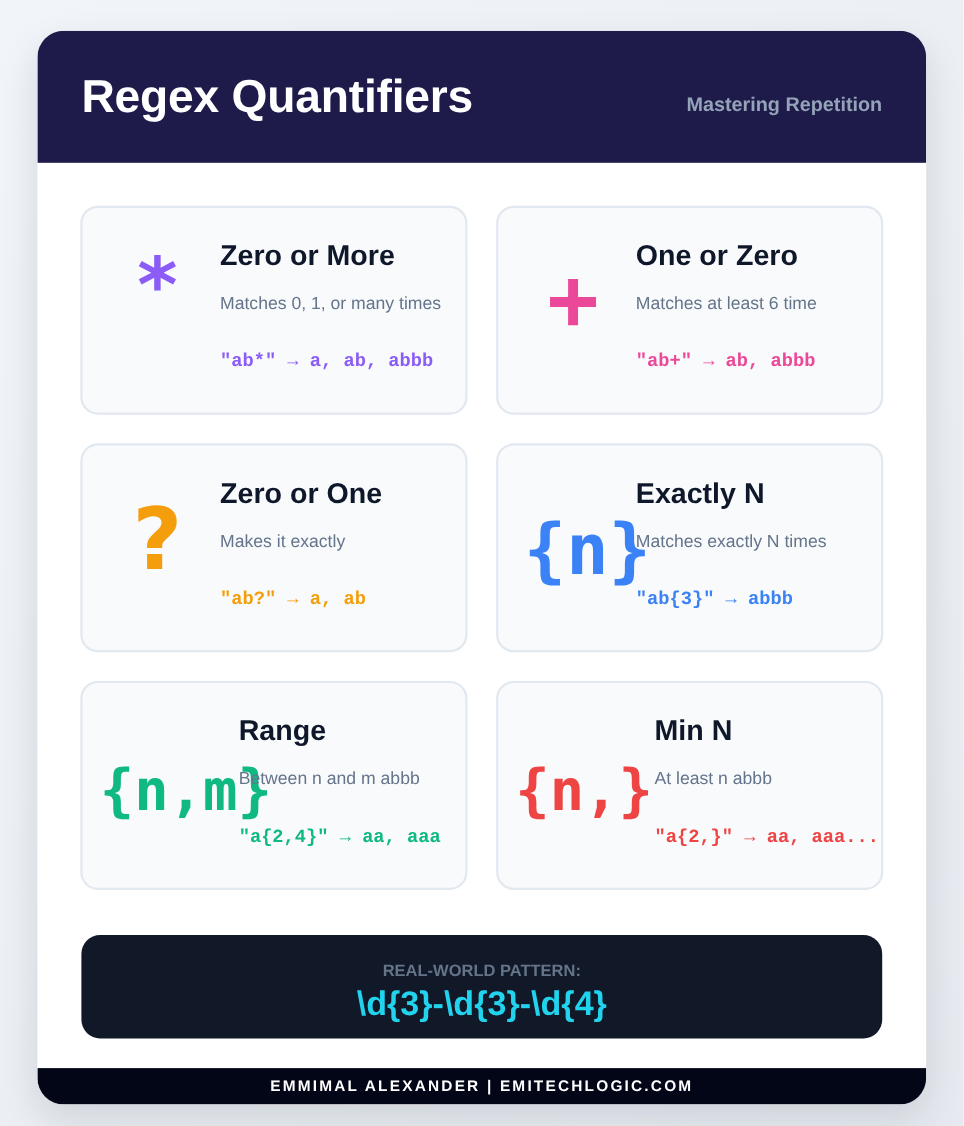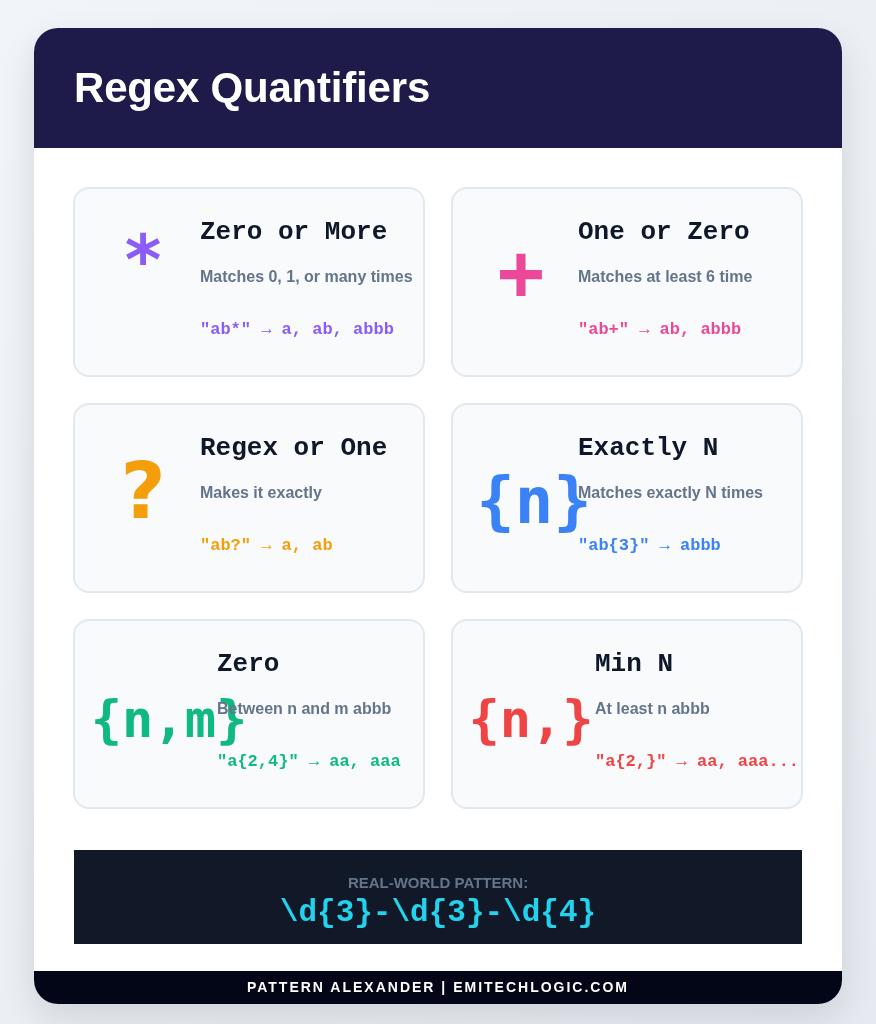--- a/index.html
+++ b/index.html
@@ -47,49 +47,49 @@
       transform: translate(-50%, -50%);
       font-family: "DejaVu Sans Mono", monospace;
       font-weight: 700;
       white-space: nowrap;
       line-height: 1;
     }
     .q-text { position: absolute; top: 0; }
     .q-title {
       position: absolute; top: 28px; left: 0;
       font-size: 26px; font-weight: 700; color: #0f172a;
-      white-space: nowrap; line-height: 30px; font-family: Liberation Mono, monospace;
+      white-space: nowrap; line-height: 30px;
     }
     .q-desc {
       position: absolute; top: 78px; left: 0;
-      font-size: 16px; font-weight: 700; color: #64748b;
+      font-size: 16px; font-weight: 400; color: #64748b;
       white-space: nowrap; line-height: 20px;
     }
     .q-code {
       position: absolute; top: 130px; left: 0;
       font-family: "Liberation Mono", monospace;
       font-size: 17px; font-weight: 700;
       white-space: nowrap; line-height: 22px;
     }
     .pattern-box {
       position: absolute;
       left: 40px; top: 822px;
       width: 728px; height: 94px;
       background: #111827;
-      border-radius: 0;
+      border-radius: 17px;
       text-align: center;
     }
     .pattern-label {
       position: absolute; left: 0; right: 0; top: 24px;
       font-size: 15px; font-weight: 700; color: #64748b;
       line-height: 18px;
     }
     .pattern-value {
       position: absolute; left: 0; right: 0; top: 44px;
-      font-family: Liberation Mono, monospace;
+      font-family: Liberation Sans, sans-serif;
       font-size: 31px; font-weight: 700; color: #22d3ee;
       line-height: 38px;
     }
     .footer {
       position: absolute;
       left: 0; top: 943px; width: 808px; height: 33px;
       background: #030617;
       text-align: center;
     }
     .footer-text {
@@ -97,20 +97,21 @@
       letter-spacing: 2px; line-height: 33px;
     }
   </style>
 </head>
 <body>
 
 <div class="main-card">
 
   <div class="header">
     <div class="header-title">Regex Quantifiers</div>
+    <div class="header-subtitle">Mastering Repetition</div>
   </div>
 
   <div class="q-card" style="left:39px; top:159px;">
     <div class="q-icon" style="left:68px; top:71px; font-size:70px; color:#8b5cf6; font-family:'DejaVu Sans', sans-serif;">*</div>
     <div class="q-text" style="left:125px;">
       <div class="q-title">Zero or More</div>
       <div class="q-desc">Matches 0, 1, or many times</div>
       <div class="q-code" style="color:#8b5cf6;">"ab*" → a, ab, abbb</div>
     </div>
   </div>
@@ -120,55 +121,55 @@
     <div class="q-text" style="left:125px;">
       <div class="q-title">One or Zero</div>
       <div class="q-desc">Matches at least 6 time</div>
       <div class="q-code" style="color:#ec4899;">"ab+" → ab, abbb</div>
     </div>
   </div>
 
   <div class="q-card" style="left:39px; top:375px;">
     <div class="q-icon" style="left:68px; top:86px; font-size:78px; color:#f59e0b; font-family:'DejaVu Sans', sans-serif;">?</div>
     <div class="q-text" style="left:125px;">
-      <div class="q-title">Regex or One</div>
+      <div class="q-title">Zero or One</div>
       <div class="q-desc">Makes it exactly</div>
       <div class="q-code" style="color:#f59e0b;">"ab?" → a, ab</div>
     </div>
   </div>
 
   <div class="q-card" style="left:417px; top:375px;">
     <div class="q-icon" style="left:81px; top:96px; font-size:64px; color:#3b82f6;">{n}</div>
     <div class="q-text" style="left:125px;">
       <div class="q-title">Exactly N</div>
       <div class="q-desc">Matches exactly N times</div>
       <div class="q-code" style="color:#3b82f6;">"ab{3}" → abbb</div>
     </div>
   </div>
 
   <div class="q-card" style="left:39px; top:591px;">
     <div class="q-icon" style="left:94px; top:98px; font-size:52px; color:#10b981;">{n,m}</div>
     <div class="q-text" style="left:142px;">
-      <div class="q-title">Zero</div>
+      <div class="q-title">Range</div>
       <div class="q-desc">Between n and m abbb</div>
       <div class="q-code" style="color:#10b981;">"a{2,4}" → aa, aaa</div>
     </div>
   </div>
 
   <div class="q-card" style="left:417px; top:591px;">
     <div class="q-icon" style="left:78px; top:98px; font-size:52px; color:#ef4444;">{n,}</div>
     <div class="q-text" style="left:142px;">
       <div class="q-title">Min N</div>
       <div class="q-desc">At least n abbb</div>
       <div class="q-code" style="color:#ef4444;">"a{2,}" → aa, aaa...</div>
     </div>
   </div>
 
   <div class="pattern-box">
     <div class="pattern-label">REAL-WORLD PATTERN:</div>
     <div class="pattern-value">\d{3}-\d{3}-\d{4}</div>
   </div>
 
   <div class="footer">
-    <span class="footer-text">PATTERN ALEXANDER | EMITECHLOGIC.COM</span>
+    <span class="footer-text">EMMIMAL ALEXANDER | EMITECHLOGIC.COM</span>
   </div>
 
 </div>
 
 </body></html>

